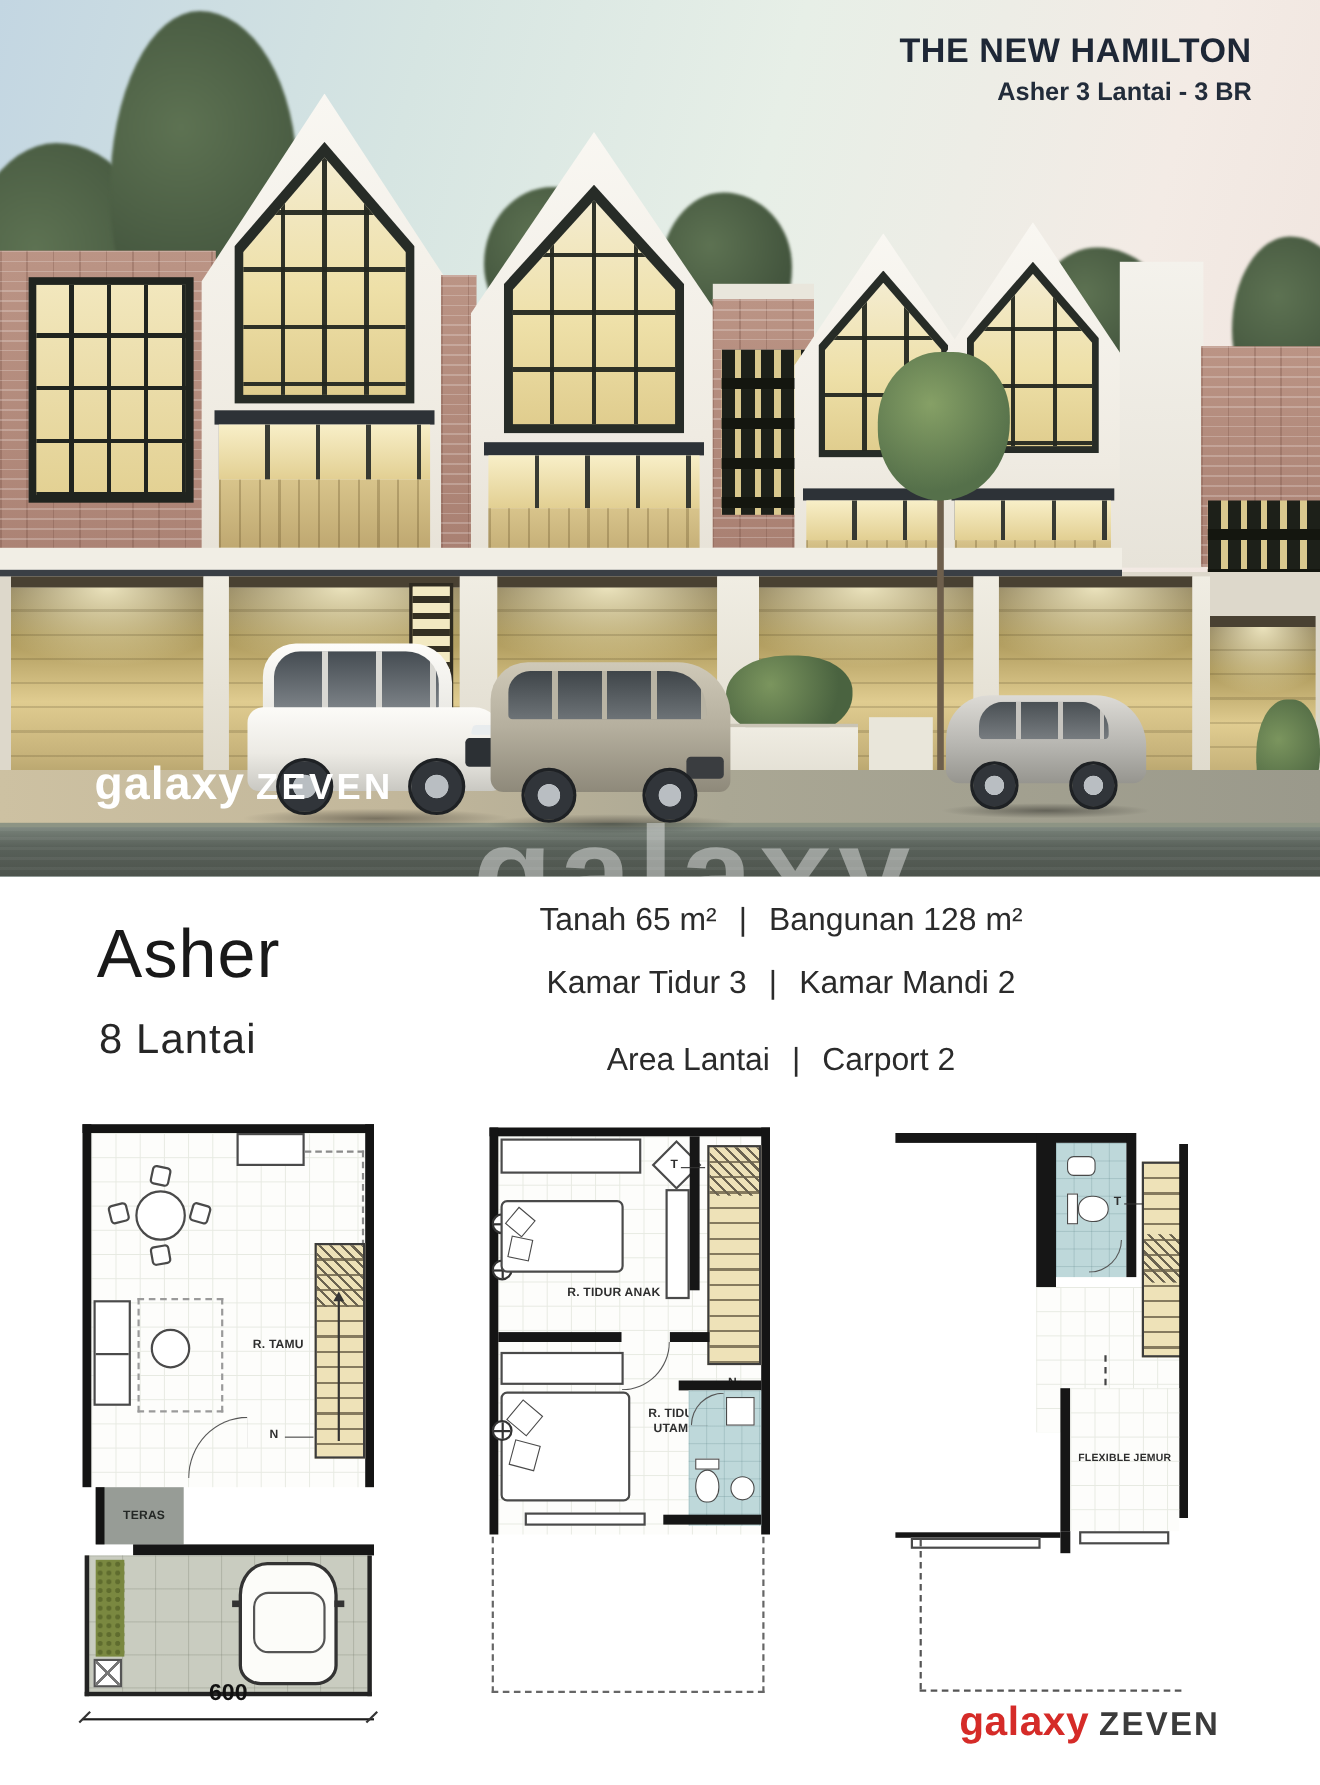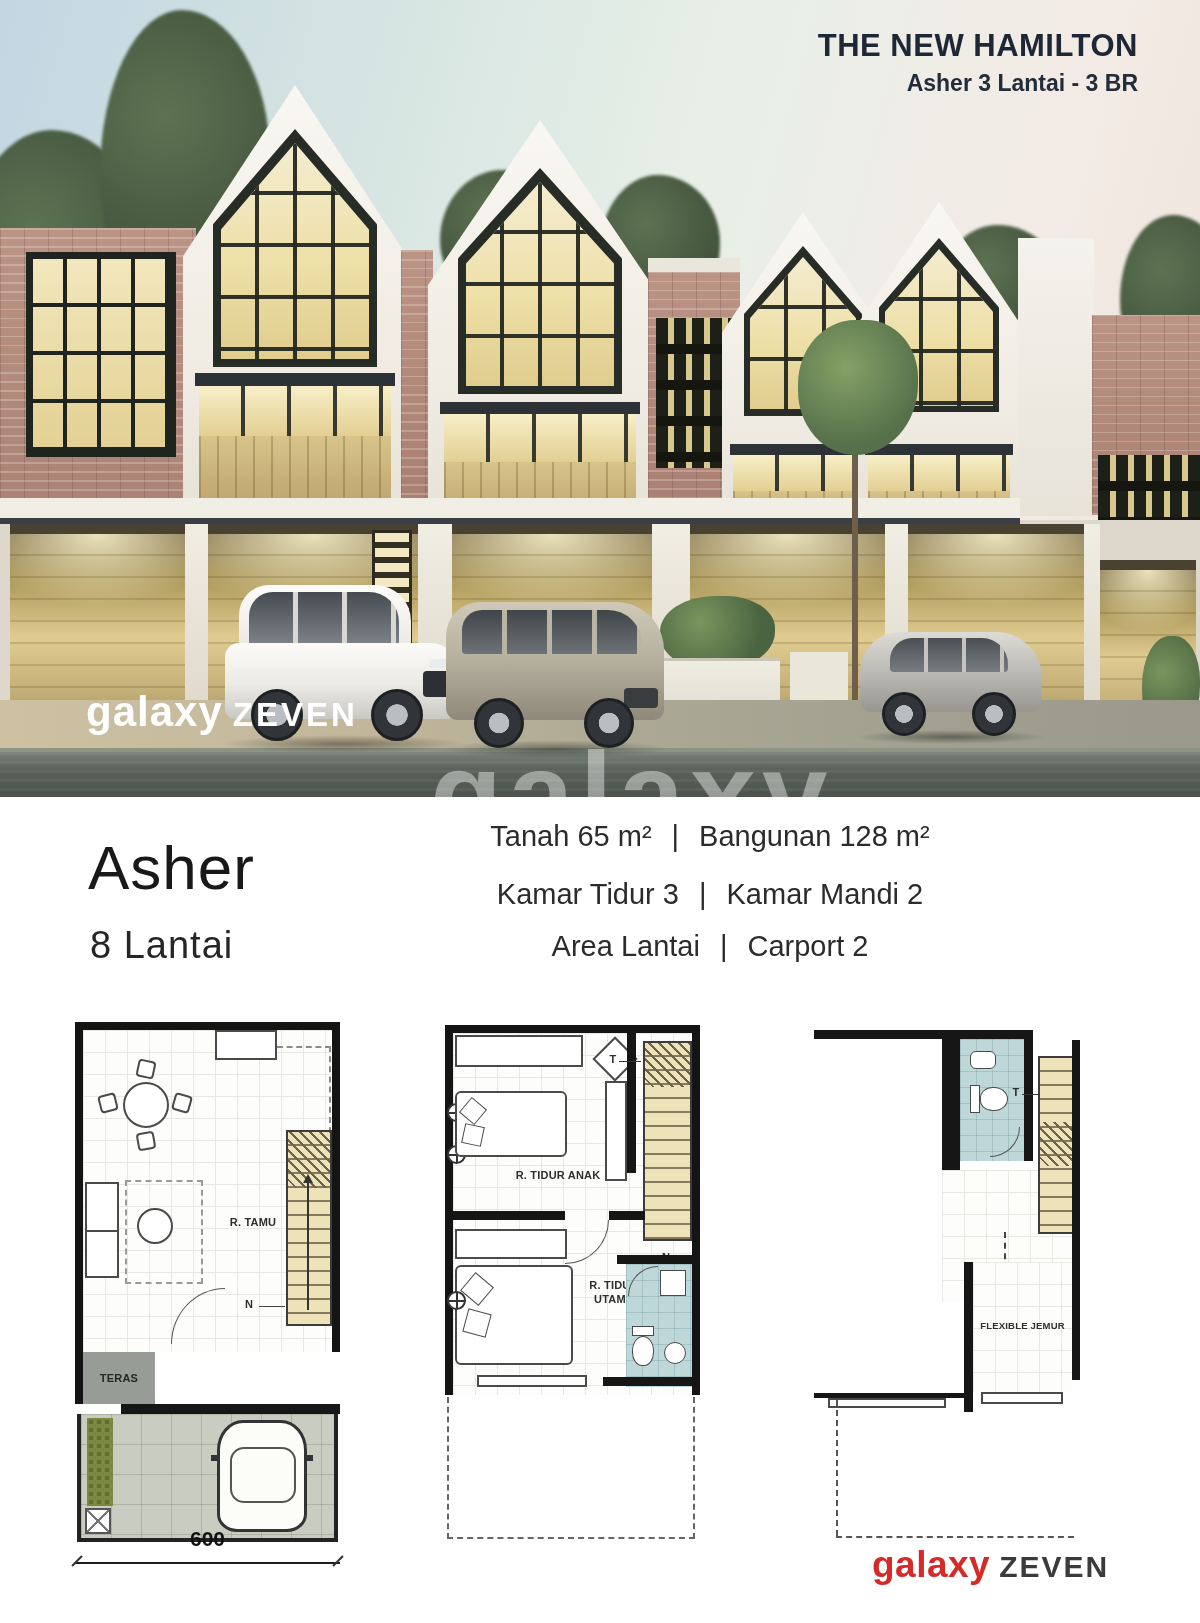--- a/index.html
+++ b/index.html
@@ -233,21 +233,21 @@
   </div>
 </div>
 
 <div class="abs name" style="left:88px;top:832px;">Asher</div>
 <div class="abs floors" style="left:90px;top:924px;">8 Lantai</div>
 
 <div class="abs" style="left:420px;top:820px;width:580px;">
   <div class="spec-row" style="margin-bottom:25px;">
     <span>Tanah 65 m²</span><span class="sep">|</span><span>Bangunan 128 m²</span>
   </div>
-  <div class="spec-row" style="margin-bottom:19px;">
+  <div class="spec-row" style="margin-bottom:37px;">
     <span>Kamar Tidur 3</span><span class="sep">|</span><span>Kamar Mandi 2</span>
   </div>
   <div class="spec-row">
     <span>Area Lantai</span><span class="sep">|</span><span>Carport 2</span>
   </div>
 </div>
 
 <div class="abs" style="left:75px;top:1022px;width:265px;height:565px;">
   <div class="abs fgrid" style="left:0;top:0;width:265px;height:330px;border:8px solid #141414;border-bottom:none;box-sizing:border-box;">
     <div class="abs furn" style="left:132px;top:0;width:62px;height:30px;"></div>
@@ -267,21 +267,21 @@
     <div class="abs stairs" style="left:203px;top:100px;width:46px;height:196px;">
       <div class="abs hatchD" style="left:0;top:0;width:42px;height:56px;"></div>
     </div>
     <div class="abs" style="left:224px;top:150px;height:130px;border-left:2px solid #333;"></div>
     <div class="abs" style="left:220px;top:144px;width:0;height:0;border-left:5px solid transparent;border-right:5px solid transparent;border-bottom:9px solid #333;"></div>
     <div class="abs plabel" style="left:156px;top:268px;width:20px;">N</div>
     <div class="abs" style="left:176px;top:276px;width:26px;border-top:1.5px solid #444;"></div>
     <div class="abs arc" style="left:88px;top:258px;width:54px;height:56px;border-width:1.6px 0 0 1.6px;border-radius:100% 0 0 0;"></div>
   </div>
 
-  <div class="abs" style="left:0;top:330px;width:80px;height:52px;background:#979c96;border-left:8px solid #141414;box-sizing:border-box;">
+  <div class="abs" style="left:12px;top:330px;width:80px;height:52px;background:#979c96;border-left:8px solid #141414;box-sizing:border-box;">
     <div class="plabel" style="line-height:52px;color:#242826;">TERAS</div>
   </div>
   <div class="abs wall" style="left:46px;top:382px;width:219px;height:10px;"></div>
 
   <div class="abs tile-gray" style="left:2px;top:392px;width:261px;height:128px;border:4px solid #232323;border-top:none;box-sizing:border-box;">
     <div class="abs" style="left:6px;top:4px;width:26px;height:88px;background:
          radial-gradient(circle,#5f6c2e 2px,transparent 2.6px) 0 0/8px 8px,#7a8840;"></div>
     <div class="abs" style="left:4px;bottom:4px;width:26px;height:26px;border:2px solid #555;background:
          linear-gradient(45deg,transparent 46%,#777 46% 54%,transparent 54%),
          linear-gradient(-45deg,transparent 46%,#777 46% 54%,transparent 54%),#fff;box-sizing:border-box;"></div>

